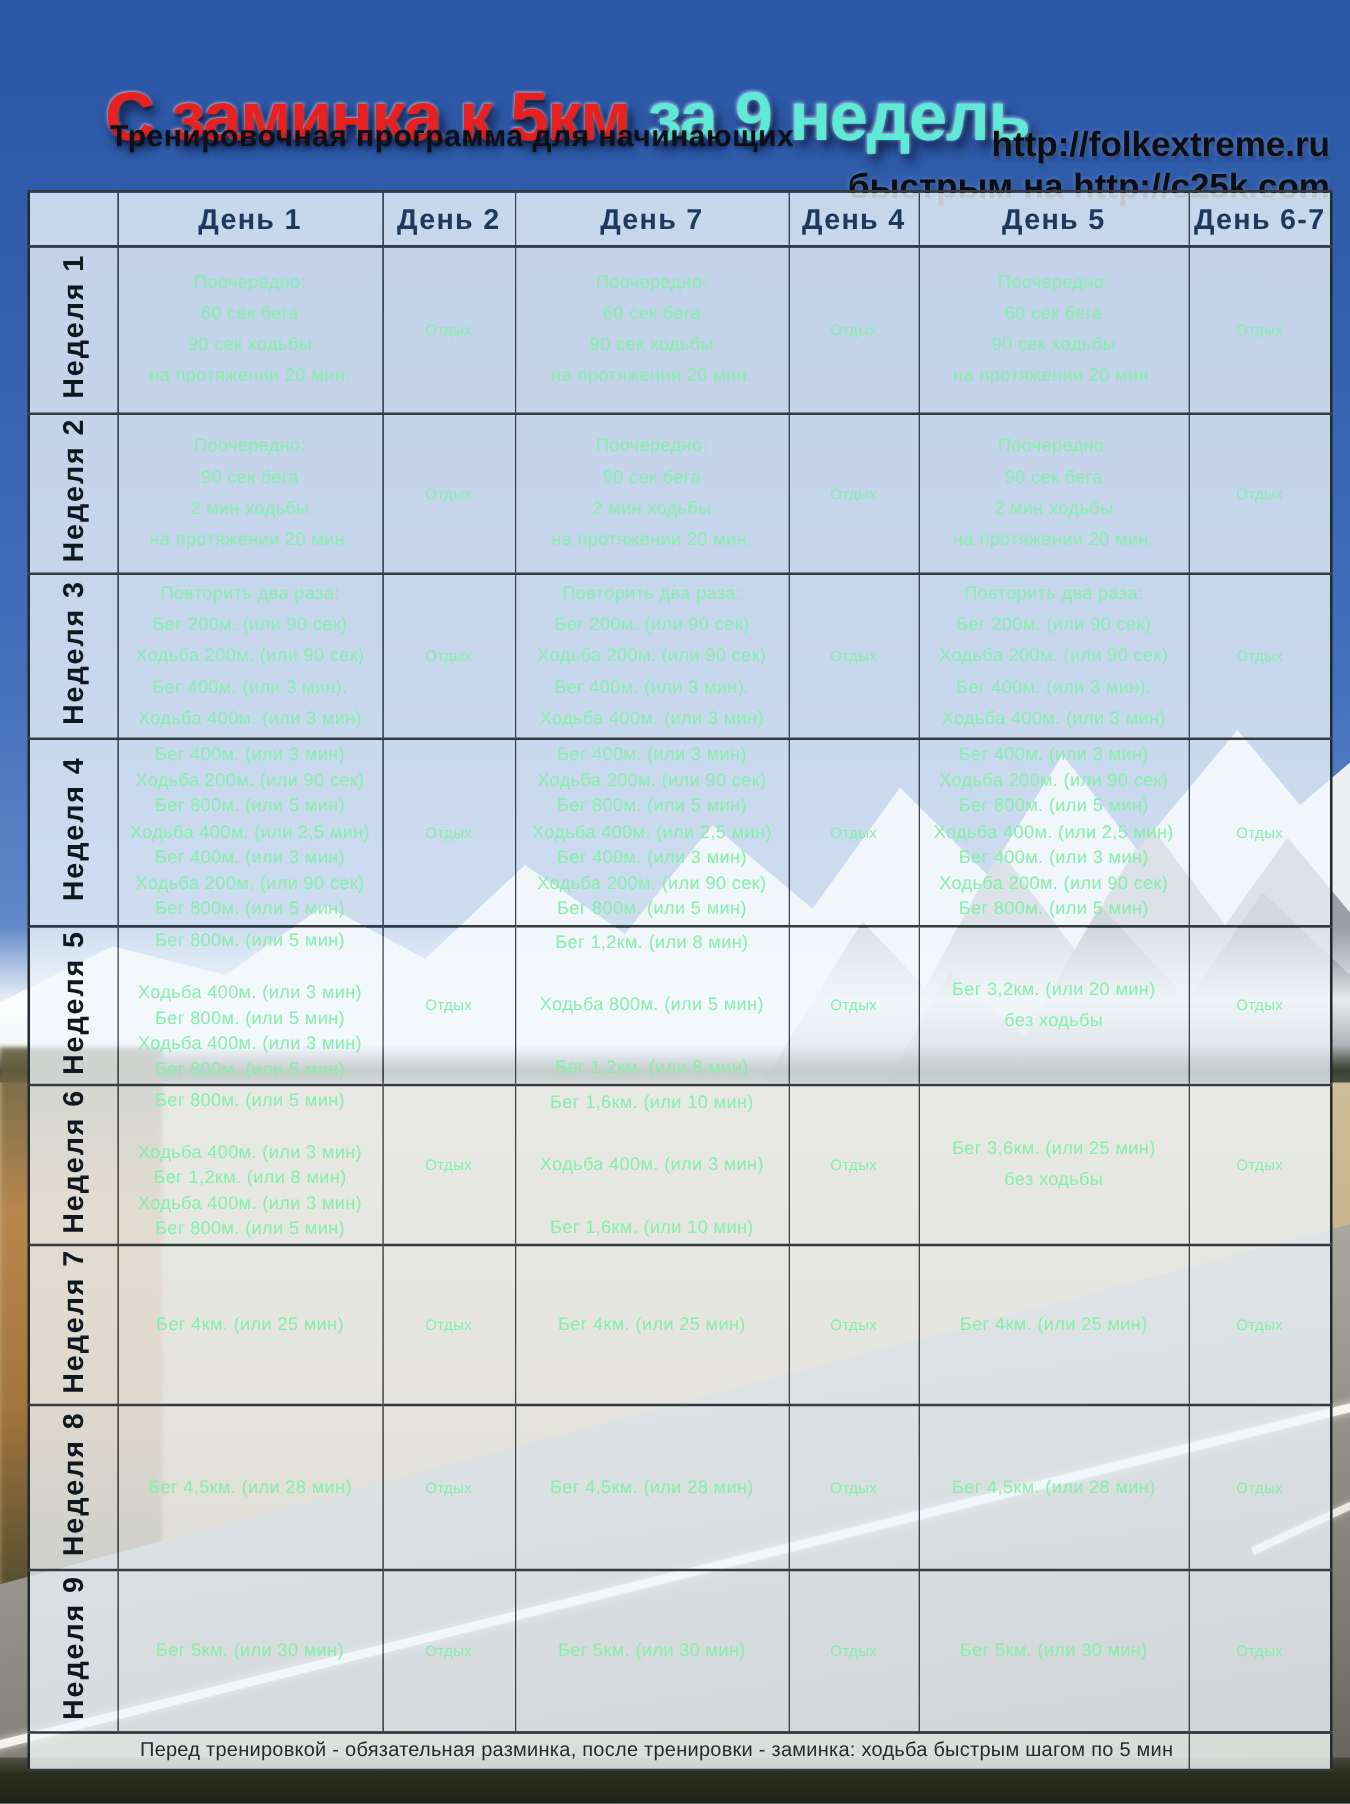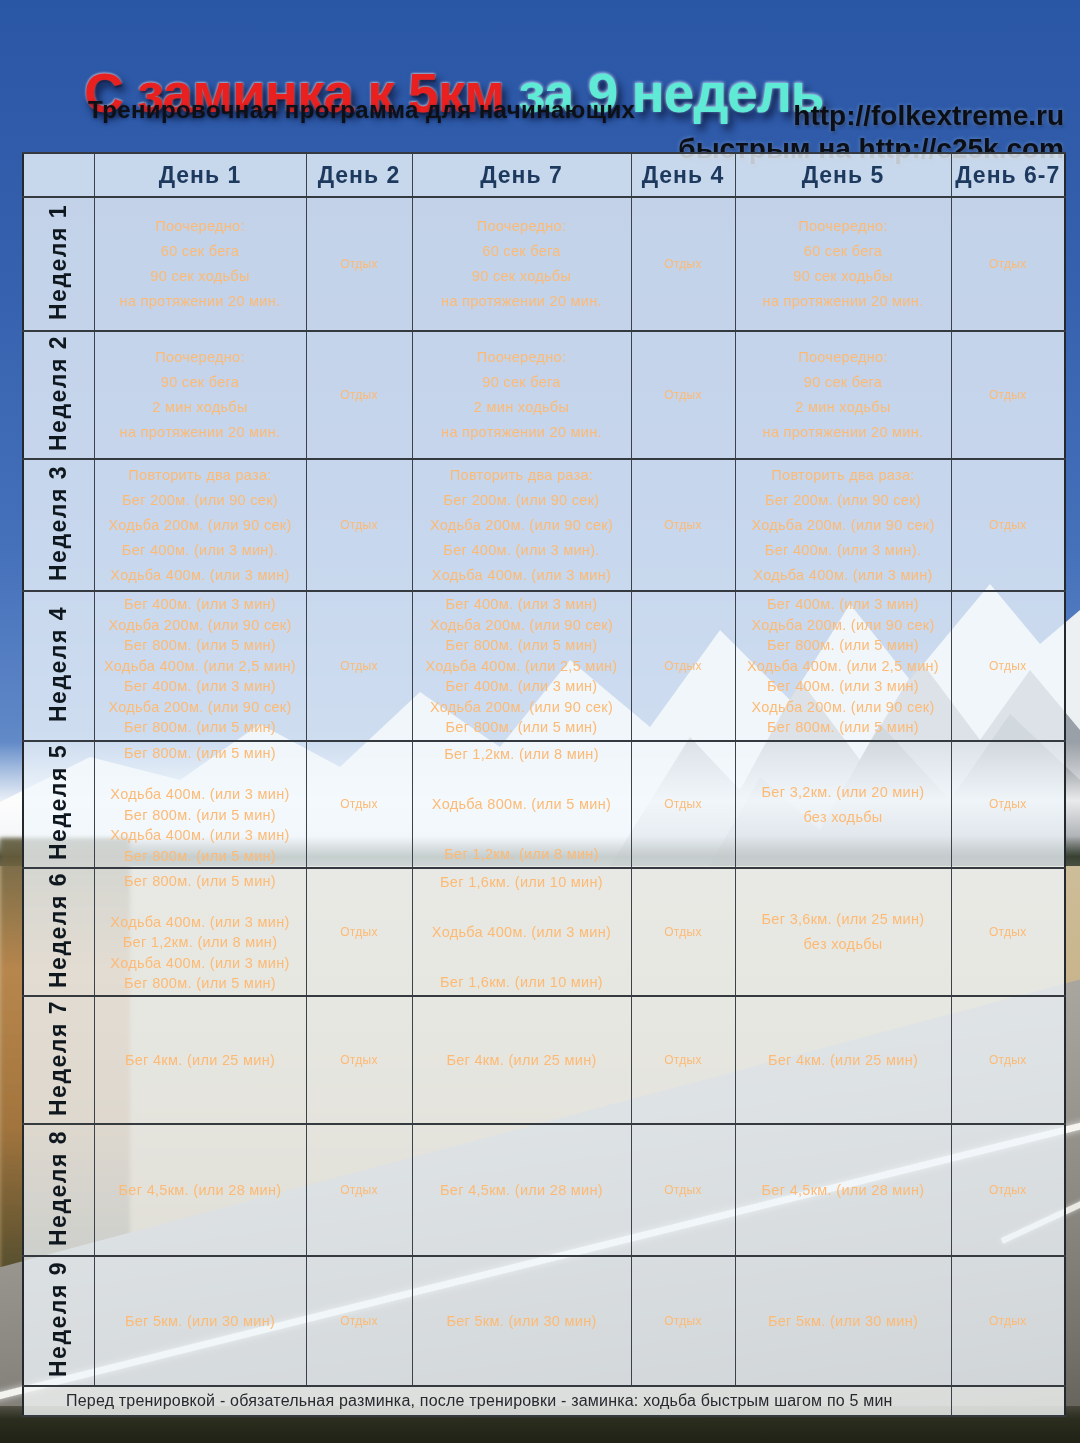--- a/index.html
+++ b/index.html
@@ -52,28 +52,28 @@
   .program th, .program td {
     border:1px solid #3c4249; border-top:2px solid #343a40; border-bottom:2px solid #343a40;
     padding:0; overflow:hidden; }
   thead tr { height:44px;margin-left:36px; }
   th.day { background:rgba(238,246,252,0.80); color:#1d3a5e; font-size:23px;
     font-weight:600; letter-spacing:1px; text-align:center; vertical-align:middle; }
   th.corner { background:rgba(238,246,252,0.80); }
   td.week-label { background:rgba(240,247,252,0.76); text-align:center; vertical-align:middle; }
   .vert { display:inline-block; writing-mode:vertical-rl; transform:rotate(180deg);
     font-size:23px; font-weight:bold; color:#10181f; letter-spacing:1.5px; white-space:nowrap; }
-  td.cell { background:rgba(240,247,252,0.76); color:#fdba74; font-size:14.5px;
+  td.cell { background:rgba(240,247,252,0.76); color:#86efac; font-size:14.5px;
     line-height:20.5px; text-align:center; vertical-align:middle;
     white-space:pre-line; letter-spacing:0.3px; }
   td.cell.airy { line-height:25px; }
   td.rest { font-size:12px; }
   tfoot tr { height:30px; }
   td.footer-cell { background:rgba(242,245,244,0.82); color:#26292e; font-size:16px;
-    text-align:left; padding-left:42px; font-weight:500; letter-spacing:0.2px;
+    text-align:left; padding-left:88px; font-weight:500; letter-spacing:0.2px;
     vertical-align:middle; }
   td.footer-empty { background:rgba(242,245,244,0.82); }
 </style>
 </head>
 <body>
 
 <div class="page">
 
   <div class="bg">
     <div class="bg-sky"></div>

